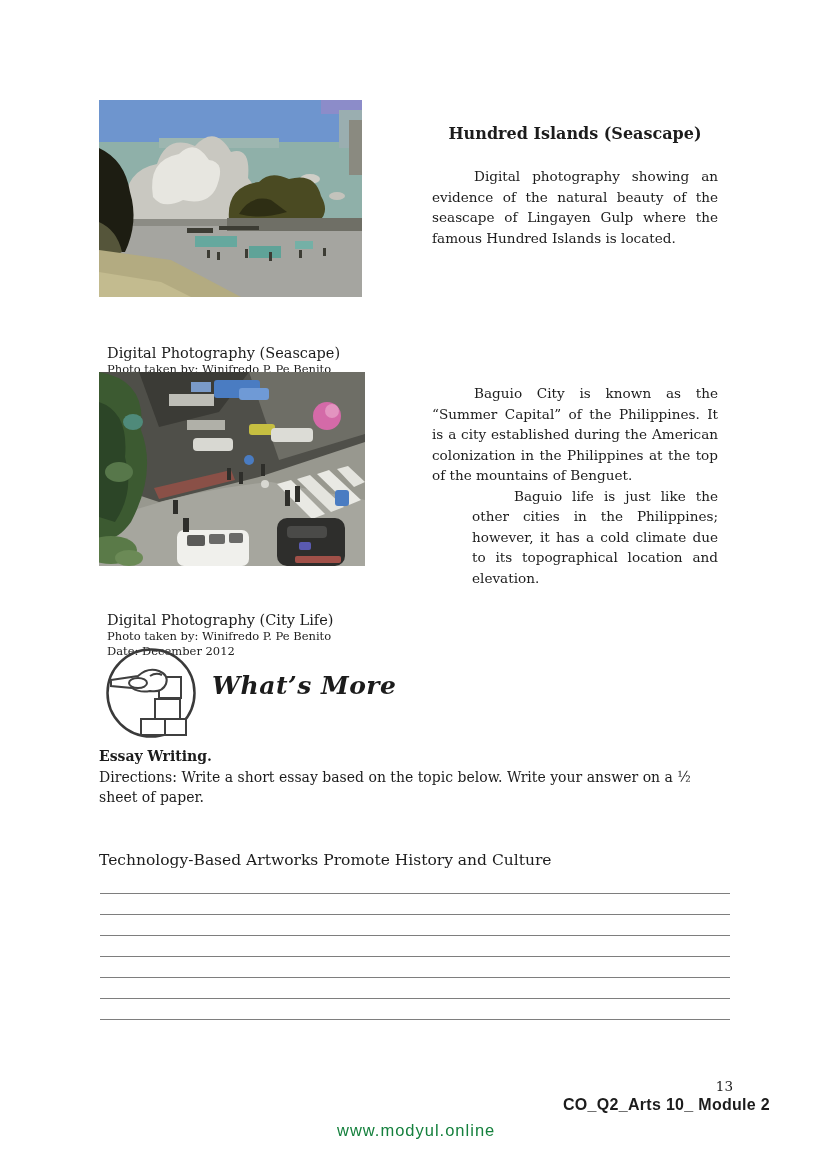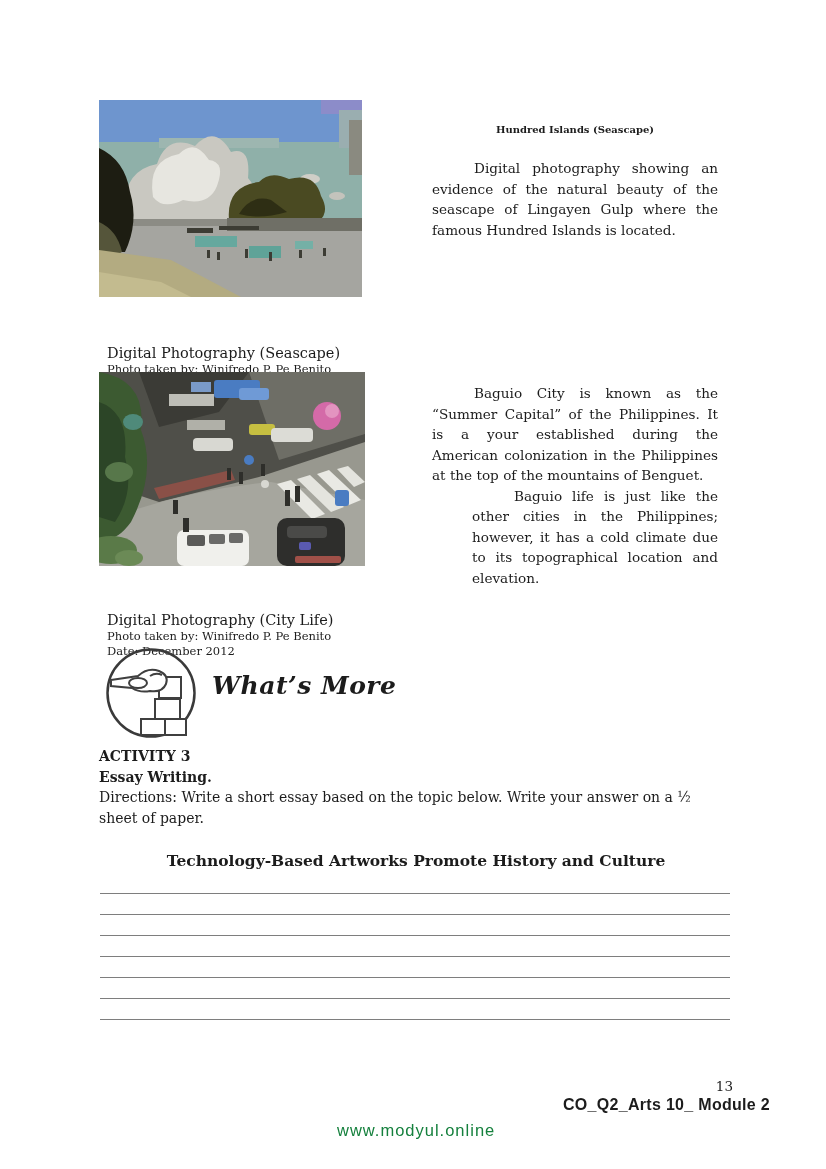--- a/index.html
+++ b/index.html
@@ -16,35 +16,35 @@
   
   .caption{position:absolute;left:107px;width:300px;line-height:1.25;margin-top:43px;}
   .caption-seascape{top:301px;}
   .caption-citylife{top:568px;}
   .caption-title{font-size:14.5px;}
   .caption-sub{font-size:11.5px;}
   
   .col{position:absolute;left:432px;width:286px;}
   .col-seascape{top:124px;}
   .col-citylife{top:360px;}
-  .col-heading{font-size:10px;font-weight:bold;text-align:center;margin:0;}
+  .col-heading{font-size:16px;font-weight:bold;text-align:center;margin:0;}
   .col-body{margin:23px 0 0 0;font-size:13.6px;line-height:20.5px;
     text-align:justify;text-indent:42px;}
   .col-body + .col-body{margin-top:0;margin-left:40px;}
   
   .wm-icon{position:absolute;left:104px;top:646px;width:94px;height:94px;}
   .wm-icon svg{display:block;width:100%;height:100%;}
   .wm-title{position:absolute;left:212px;top:671px;font-size:25px;
     font-weight:bold;font-style:italic;letter-spacing:.5px;}
   
   .activity{position:absolute;left:99px;top:746px;width:634px;
     font-size:14px;line-height:20.6px;}
   .bold{font-weight:bold;}
-  .topic{position:absolute;left:99px;top:851px;width:634px;text-align:center;
-    font-weight:bold;font-size:15.5px;}
+  .topic{position:absolute;left:99px;top:851px;width:634px;
+    font-weight:normal;font-size:15.5px;}
   
   .essay-lines{position:absolute;left:99px;top:877px;width:632px;text-align:center;}
   .essay-line{height:21px;overflow:hidden;white-space:nowrap;
     font-size:14px;color:#222;}
   
   .page-number{position:absolute;left:99px;top:1078px;width:634px;
     text-align:right;font-size:13.5px;}
   .footer-module{position:absolute;right:56px;top:1096px;
     font-family:"Liberation Sans",sans-serif;font-weight:bold;font-size:16px;
     letter-spacing:.3px;}
@@ -164,42 +164,41 @@
     </svg>
   </div>
 
   <div class="caption caption-citylife">
     <div class="caption-title">Digital Photography (City Life)</div>
     <div class="caption-sub">Photo taken by: Winifredo P. Pe Benito</div>
     <div class="caption-sub">Date: December 2012</div>
   </div>
 
   <div class="col col-citylife">
-    <p class="col-body">Baguio City is known as the “Summer Capital” of the Philippines. It is a your established during the American colonization in the Philippines at the top of the mountains of Benguet.</p>
+    <p class="col-body">Baguio City is known as the “Summer Capital” of the Philippines. It is a city established during the American colonization in the Philippines at the top of the mountains of Benguet.</p>
     <p class="col-body">Baguio life is just like the other cities in the Philippines; however, it has a cold climate due to its topographical location and elevation.</p>
   </div>
 
   <div class="wm-icon">
     <svg viewBox="0 0 94 94">
       <circle cx="47" cy="47" r="43.5" fill="none" stroke="#3a3a3a" stroke-width="2.5"></circle>
       <g fill="#ffffff" stroke="#3f3f3f" stroke-width="2">
         <rect x="37" y="73" width="24" height="16"></rect>
         <rect x="61" y="73" width="21" height="16"></rect>
         <rect x="51" y="53" width="25" height="20"></rect>
         <rect x="55" y="31" width="22" height="21"></rect>
         <path d="M7,34 L34,30 Q44,21 55,25 Q65,29 62,38 Q58,47 46,45 Q36,47 28,42 L7,40 Z"></path>
         <ellipse cx="34" cy="37" rx="9" ry="5"></ellipse>
       </g>
       <path d="M46,30 Q52,26 58,29" fill="none" stroke="#3f3f3f" stroke-width="2"></path>
     </svg>
   </div>
   <div class="wm-title">What’s More</div>
 
   <div class="activity">
-    <div class="bold">ACTIVITY 3</div>
     <div class="bold">Essay Writing.</div>
     <div>Directions: Write a short essay based on the topic below. Write your answer on a ½ sheet of paper.</div>
   </div>
 
   <div class="topic">Technology-Based Artworks Promote History and Culture</div>
 
   <div class="essay-lines">
     <div class="essay-line">__________________________________________________________________________________________</div>
     <div class="essay-line">__________________________________________________________________________________________</div>
     <div class="essay-line">__________________________________________________________________________________________</div>

